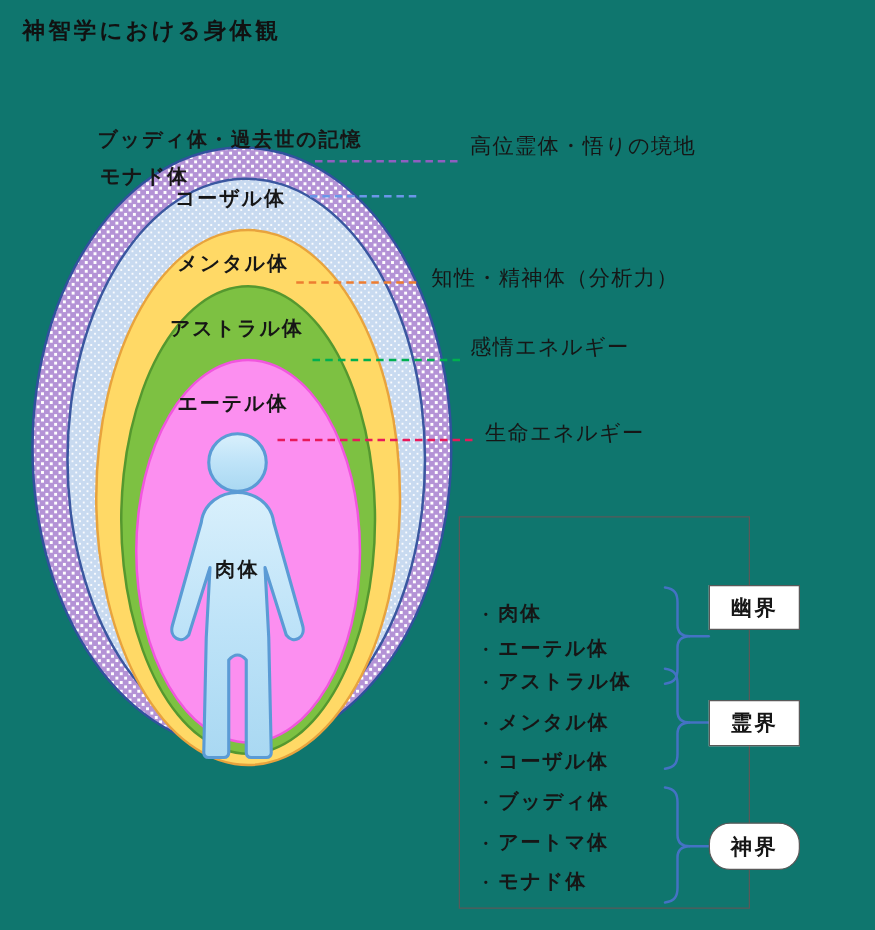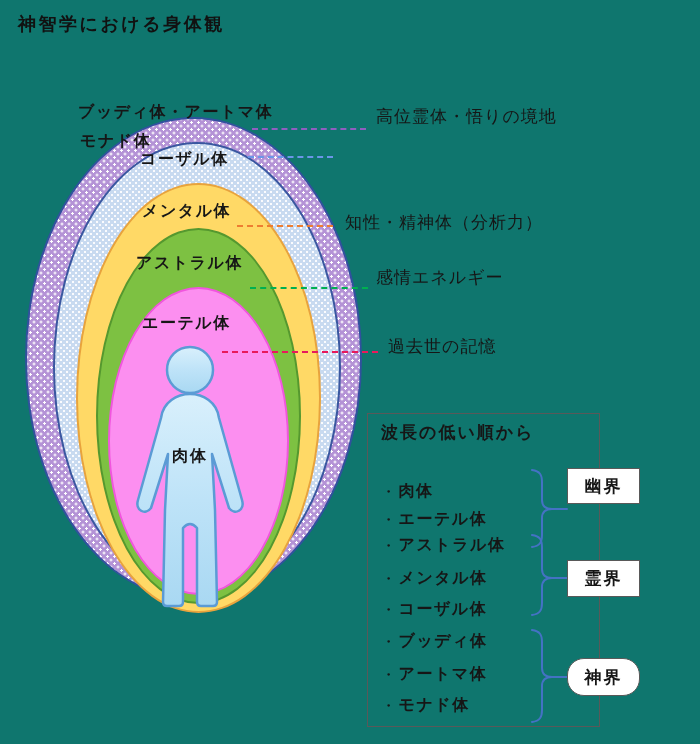--- a/index.html
+++ b/index.html
@@ -117,41 +117,40 @@
          L 58,260 Q 58,264 54,264
          L 42,264 Q 38,264 38,260
          L 40,168
          L 43,112
          L 26,166
          C 20,174 10,168 13,158
          L 36,76
          C 38,60 52,52 65,52 Z" fill="url(#bodyGrad)" stroke="#5B9BD5" stroke-width="2.5" stroke-linejoin="round"></path>
   </svg>
 
-  <div class="abs lbl lbl-buddhi">ブッディ体・アートマ体</div>
+  <div class="abs lbl lbl-buddhi">ブッディ体・過去世の記憶</div>
   <div class="abs lbl lbl-monad">モナド体</div>
   <div class="abs lbl lbl-causal">コーザル体</div>
   <div class="abs lbl lbl-mental">メンタル体</div>
   <div class="abs lbl lbl-astral">アストラル体</div>
   <div class="abs lbl lbl-etheric">エーテル体</div>
   <div class="abs lbl lbl-physical">肉体</div>
 
   <div class="abs dash dash-purple"></div>
   <div class="abs dash dash-blue"></div>
   <div class="abs dash dash-orange"></div>
   <div class="abs dash dash-green"></div>
   <div class="abs dash dash-red"></div>
 
   <div class="abs ann ann-0">高位霊体・悟りの境地</div>
   <div class="abs ann ann-2">知性・精神体（分析力）</div>
   <div class="abs ann ann-3">感情エネルギー</div>
-  <div class="abs ann ann-4">過去世の記憶</div>
+  <div class="abs ann ann-4">生命エネルギー</div>
 
   <div class="abs legend-box"></div>
-  <div class="abs legend-heading">波長の低い順から</div>
 
   <div class="abs legend-item li-0"><span class="bullet">・</span><span>肉体</span></div>
   <div class="abs legend-item li-1"><span class="bullet">・</span><span>エーテル体</span></div>
   <div class="abs legend-item li-2"><span class="bullet">・</span><span>アストラル体</span></div>
   <div class="abs legend-item li-3"><span class="bullet">・</span><span>メンタル体</span></div>
   <div class="abs legend-item li-4"><span class="bullet">・</span><span>コーザル体</span></div>
   <div class="abs legend-item li-5"><span class="bullet">・</span><span>ブッディ体</span></div>
   <div class="abs legend-item li-6"><span class="bullet">・</span><span>アートマ体</span></div>
   <div class="abs legend-item li-7"><span class="bullet">・</span><span>モナド体</span></div>
 

